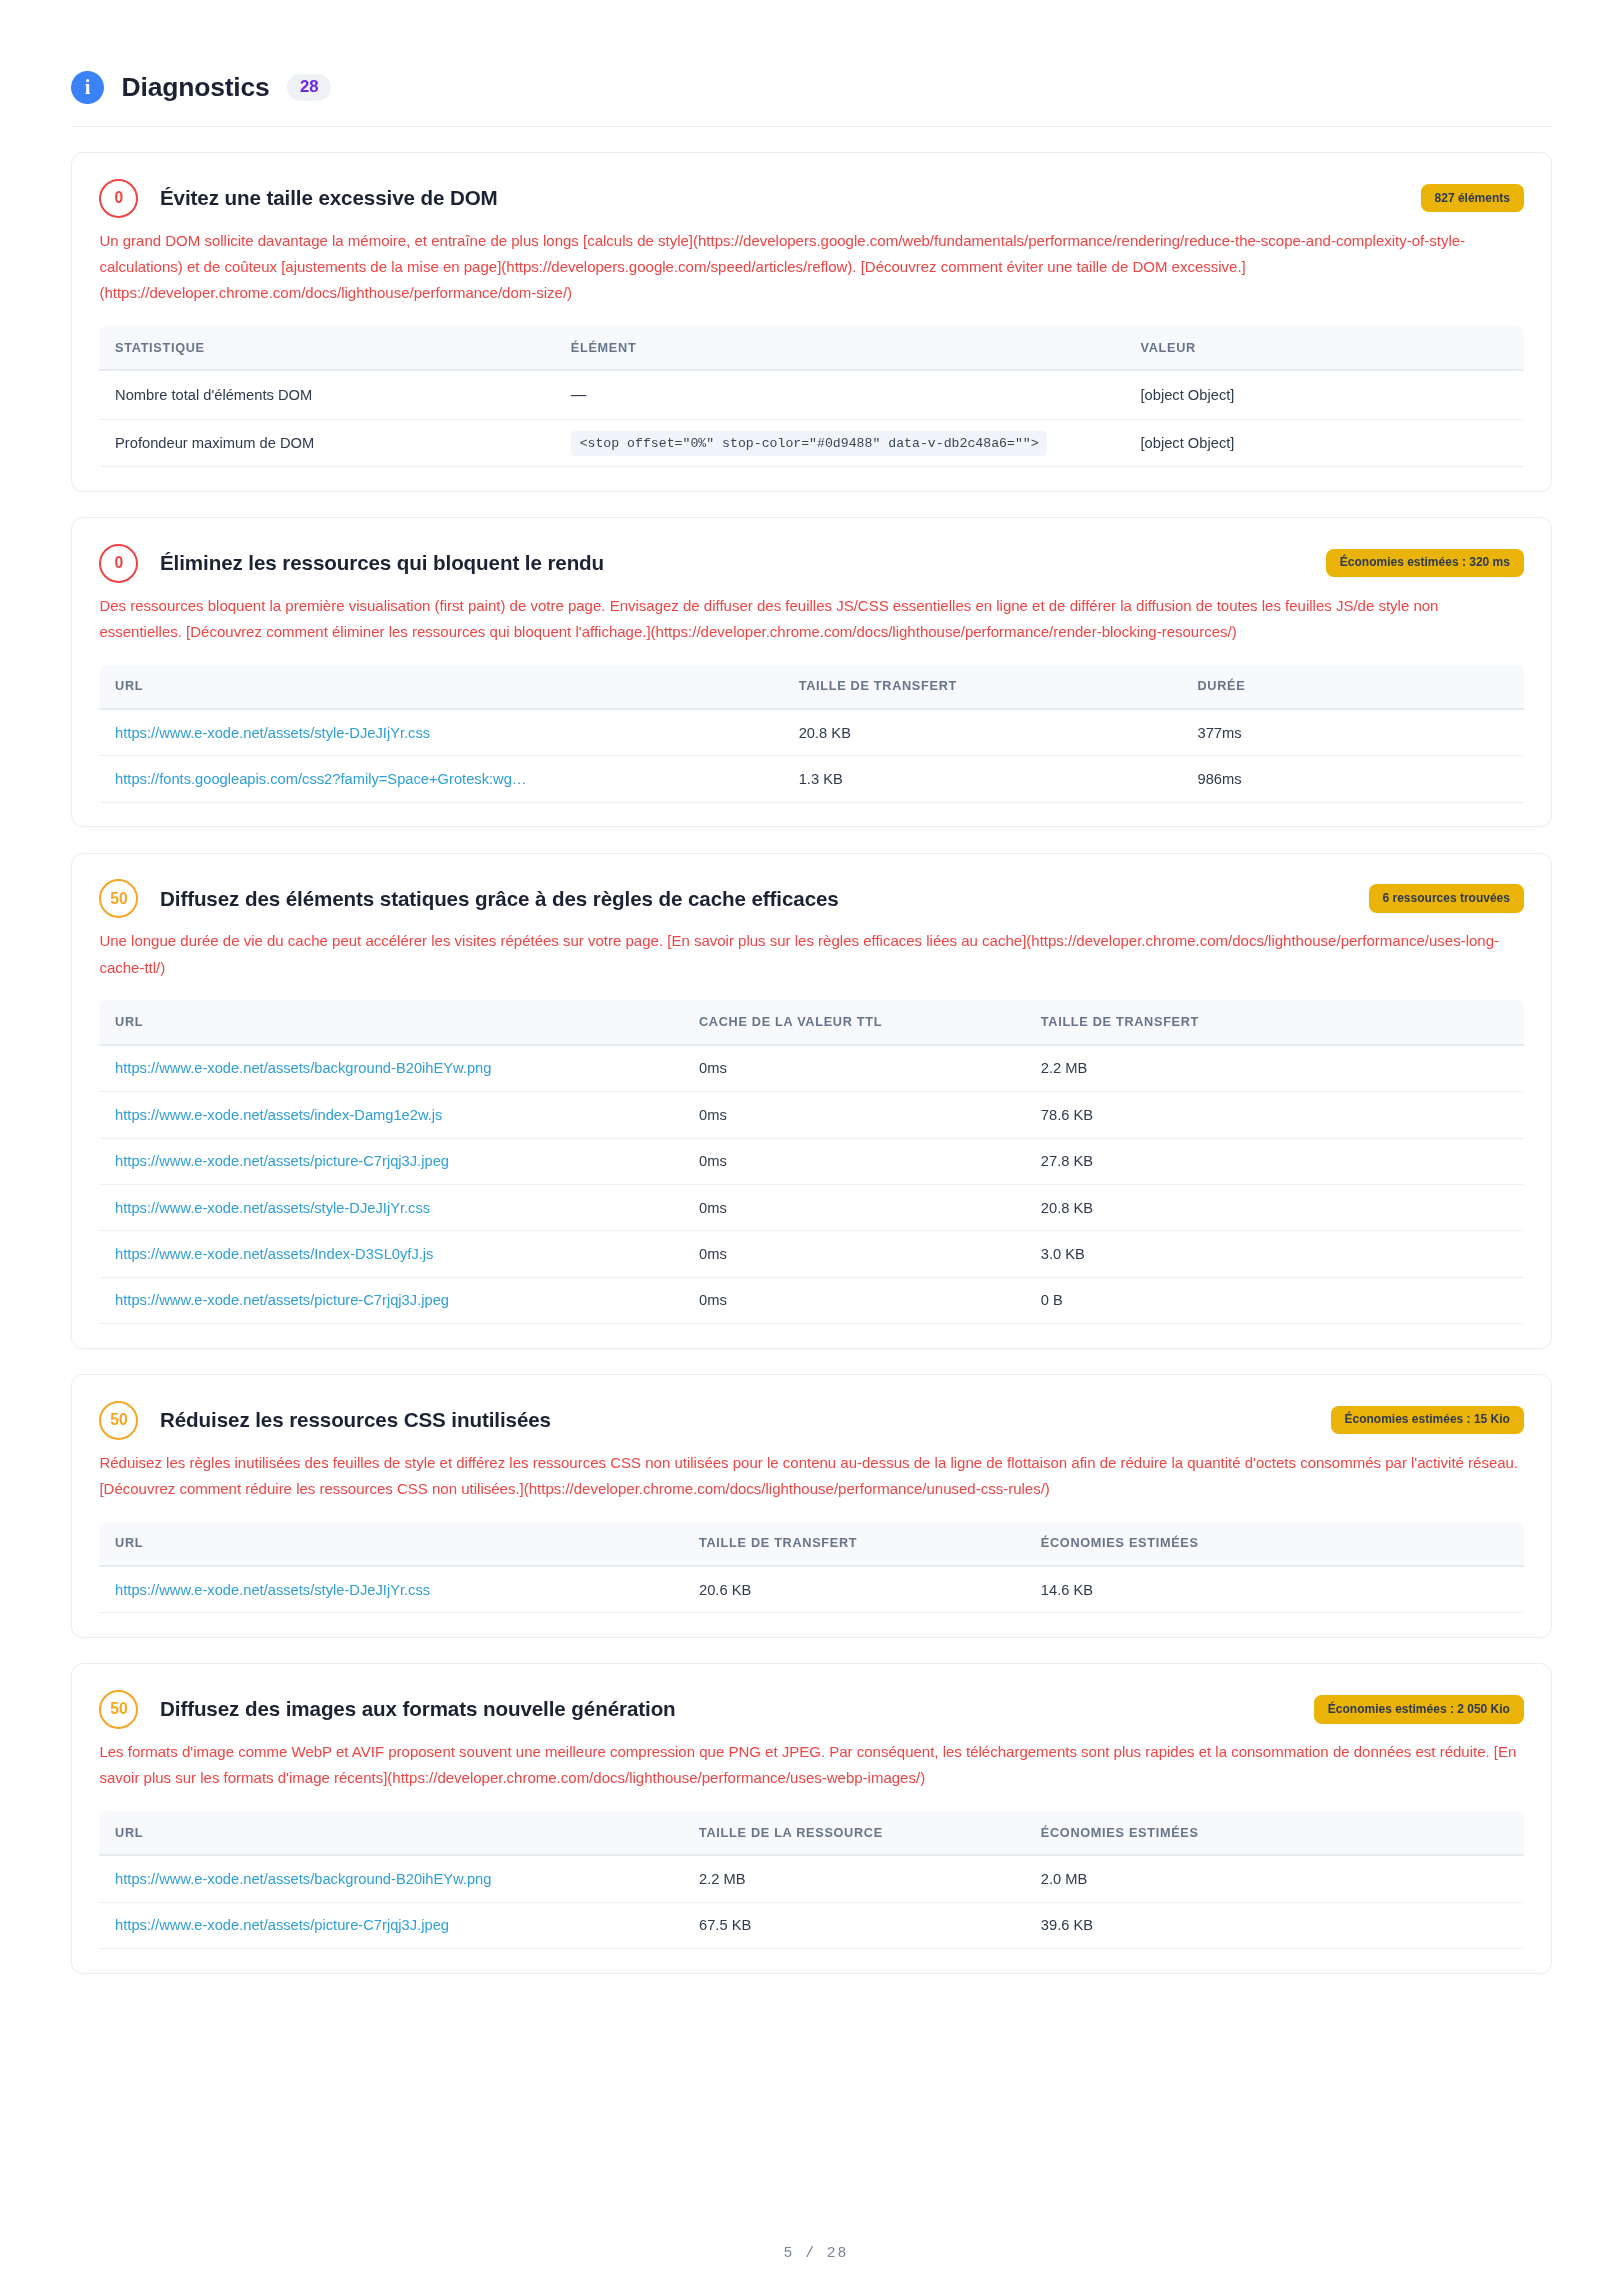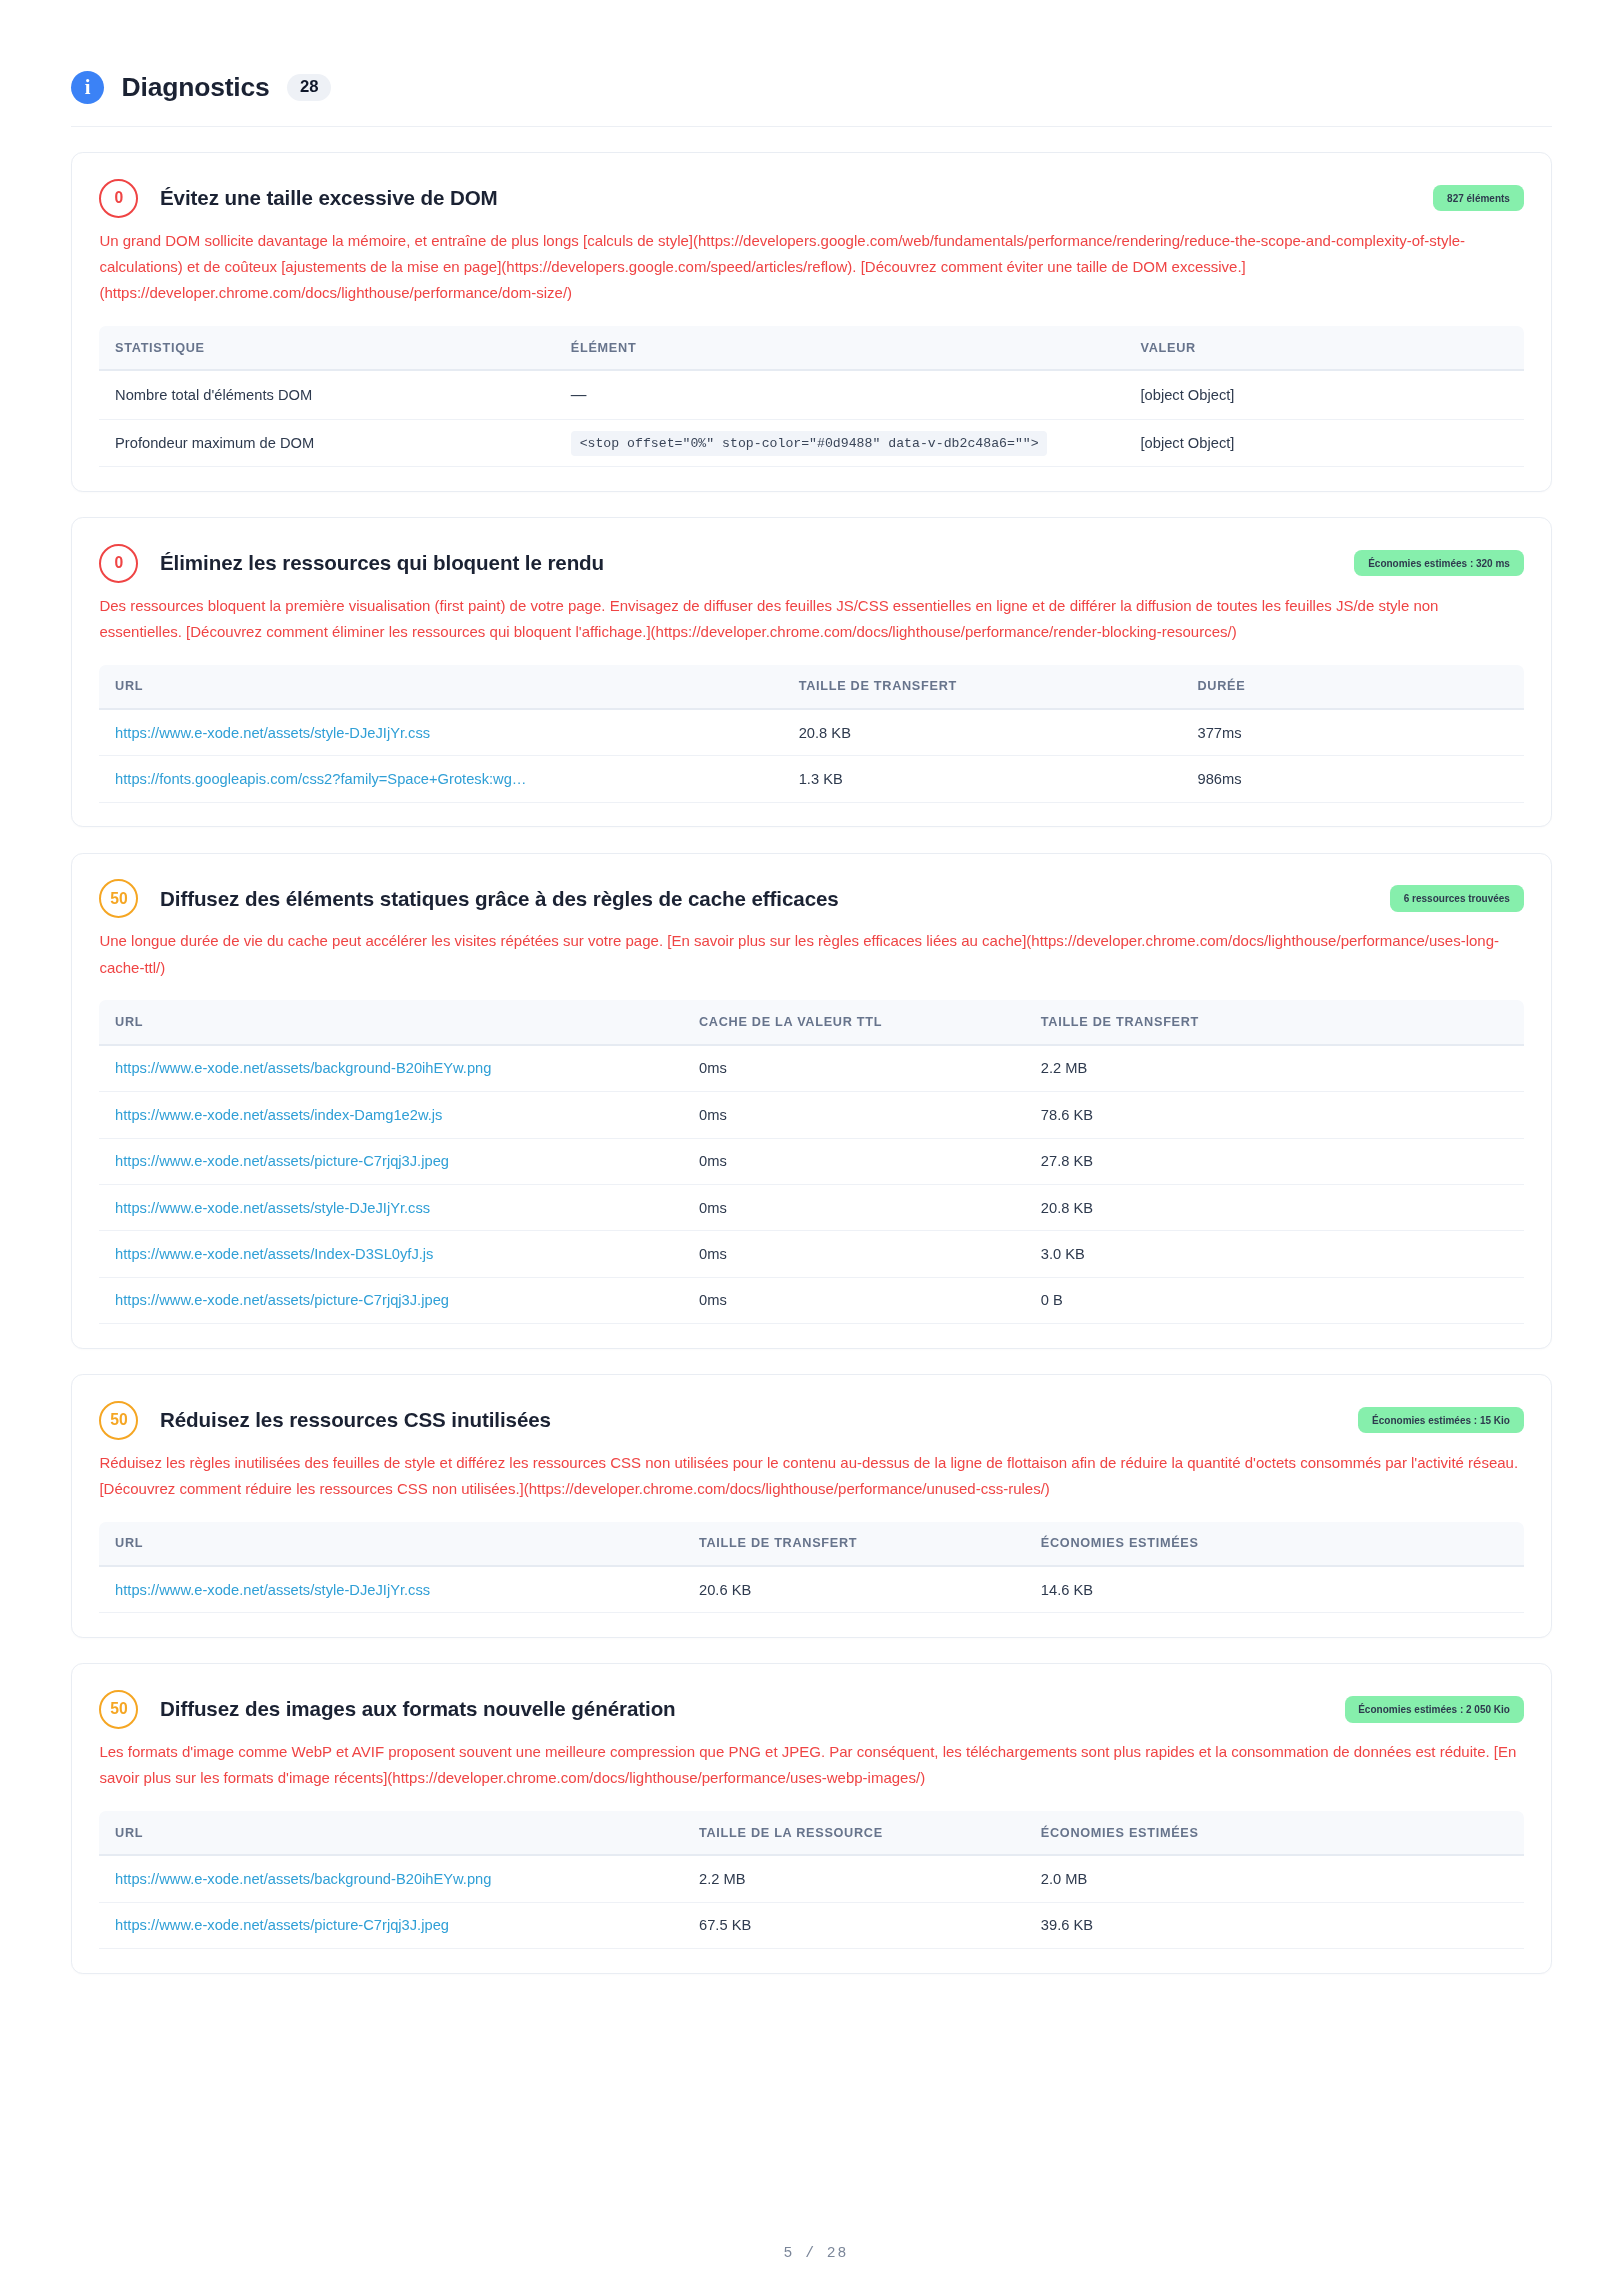--- a/index.html
+++ b/index.html
@@ -46,21 +46,21 @@
     flex: 0 0 auto;
   }
   .section-title {
     font-size: 26.5px;
     font-weight: 700;
     color: #1b2233;
     letter-spacing: -0.2px;
   }
   .section-count {
     background: #eef1f6;
-    color: #0f172a;
+    color: #6d28d9;
     font-size: 16.7px;
     font-weight: 600;
     padding: 4.9px 12.7px;
     border-radius: 13.7px;
     line-height: 1;
   }
 
   
   .cards { padding-top: 25.5px; }
   .card {
@@ -91,23 +91,23 @@
   .score-ring.orange { border-color: #f5a623; color: #f5a623; }
   .card-title {
     font-size: 20.6px;
     font-weight: 700;
     color: #1b2233;
     margin-left: 21.6px;
     letter-spacing: -0.1px;
   }
   .spacer { flex: 1 1 auto; }
   .pill {
-    background: #86efac;
+    background: #eab308;
     color: #2e3a4e;
-    font-size: 10px;
+    font-size: 12px;
     font-weight: 700;
     padding: 7.8px 13.7px;
     border-radius: 7.8px;
     white-space: nowrap;
     line-height: 1.1;
   }
   .card-desc {
     font-size: 15px;
     line-height: 1.75;
     color: #ef4444;

